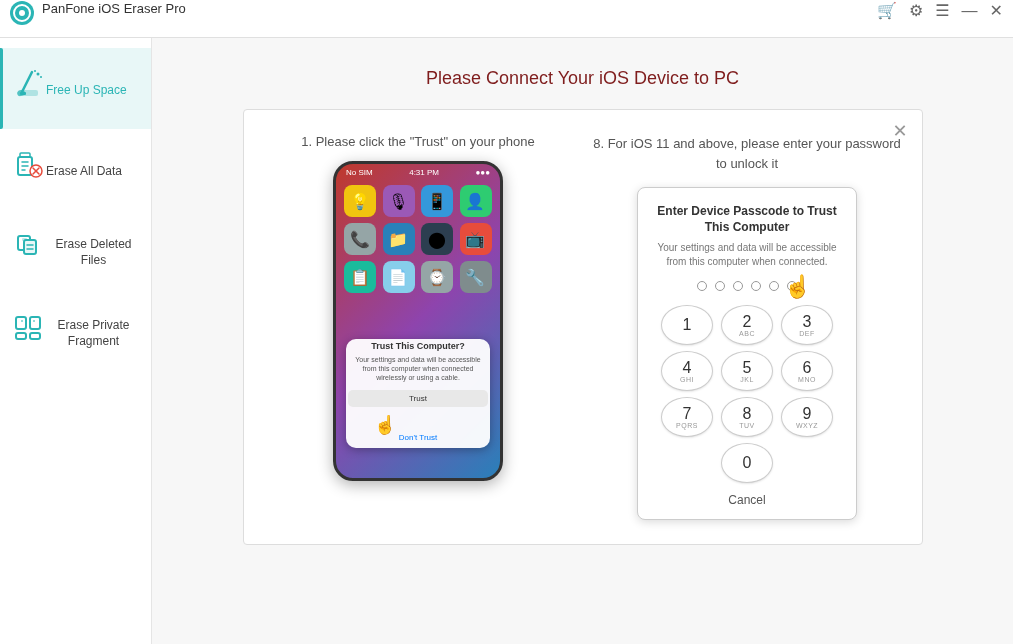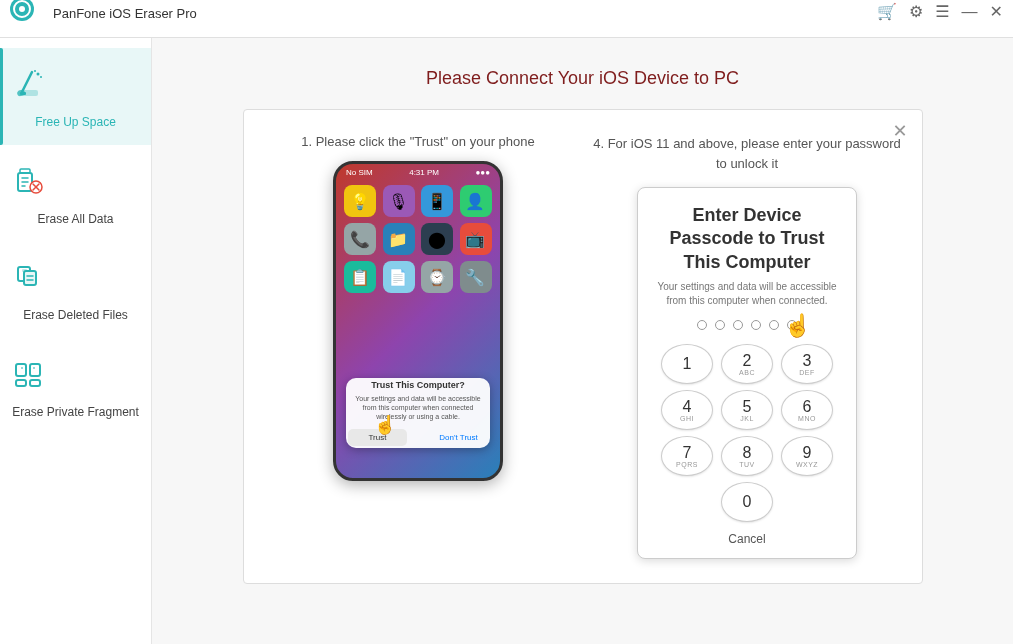--- a/index.html
+++ b/index.html
@@ -8,26 +8,25 @@
       height: 644px;
       font-family: 'Segoe UI', Arial, sans-serif;
       background: #f0f0f0;
       overflow: hidden;
       user-select: none;
     }
 
     
     .title-bar {
       display: flex;
-      align-items: flex-end;
+      align-items: flex-start;
       background: #fff;
       height: 38px;
-      padding: 16px 10px;
+      padding: 1px 10px;
       border-bottom: 1px solid #e0e0e0;
-      gap: 11px;
     }
     .title-bar-logo {
       width: 24px;
       height: 24px;
       margin-right: 8px;
     }
     .title-bar-title {
       font-size: 13px;
       color: #333;
       flex: 1;
@@ -53,21 +52,22 @@
     .sidebar {
       width: 152px;
       background: #fff;
       border-right: 1px solid #e5e5e5;
       display: flex;
       flex-direction: column;
       padding-top: 10px;
     }
     .sidebar-item {
       display: flex;
-      flex-direction: column;
+      flex-direction: row;
+      align-items: center;
       padding: 18px 10px 14px;
       cursor: pointer;
       position: relative;
       transition: background 0.2s;
     }
     .sidebar-item.active {
       background: #e8f7f7;
     }
     .sidebar-item.active::left {
       content: '';
@@ -230,20 +230,21 @@
     .trust-dialog-text {
       font-size: 7px;
       color: #555;
       text-align: center;
       margin-bottom: 8px;
       line-height: 1.3;
     }
     .trust-dialog-buttons {
       display: flex;
       gap: 22px;
+      flex-direction: column;
     }
     .trust-btn {
       flex: 1;
       padding: 4px;
       border-radius: 5px;
       font-size: 8px;
       text-align: center;
       cursor: pointer;
     }
     .trust-btn-trust {
@@ -282,21 +283,21 @@
     
     .passcode-dialog {
       background: #fff;
       border: 1px solid #ccc;
       border-radius: 8px;
       padding: 16px 18px 12px;
       width: 220px;
       box-shadow: 0 2px 10px rgba(0,0,0,0.15);
     }
     .passcode-title {
-      font-size: 18px;
+      font-size: 12px;
       font-weight: 600;
       color: #333;
       text-align: center;
       margin-bottom: 6px;
       line-height: 1.3;
     }
     .passcode-subtitle {
       font-size: 10px;
       color: #777;
       text-align: center;
@@ -497,21 +498,21 @@
                   <div class="trust-btn trust-btn-dont">Don't Trust</div>
                 </div>
               </div>
 
               <div class="trust-cursor">☝</div>
             </div>
           </div>
         </div>
 
         <div class="modal-right">
-          <p class="modal-step-title-right">4. For iOS 11 and above, please enter your password to unlock it</p>
+          <p class="modal-step-title-right">8. For iOS 11 and above, please enter your password to unlock it</p>
 
           <div class="passcode-dialog">
             <div class="passcode-title">Enter Device Passcode to Trust This Computer</div>
             <div class="passcode-subtitle">Your settings and data will be accessible from this computer when connected.</div>
 
             <div class="passcode-dots">
               <div class="passcode-dot"></div>
               <div class="passcode-dot"></div>
               <div class="passcode-dot"></div>
               <div class="passcode-dot"></div>

